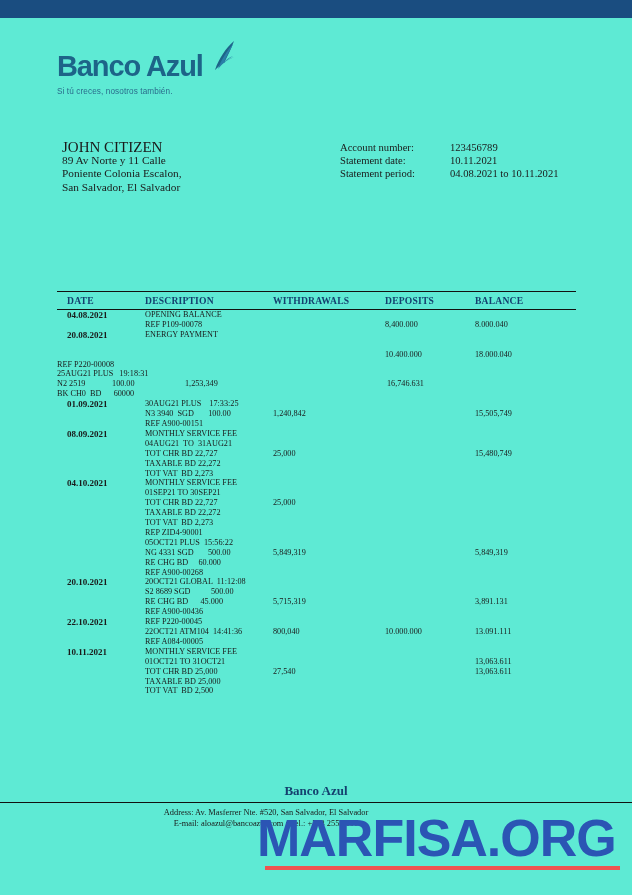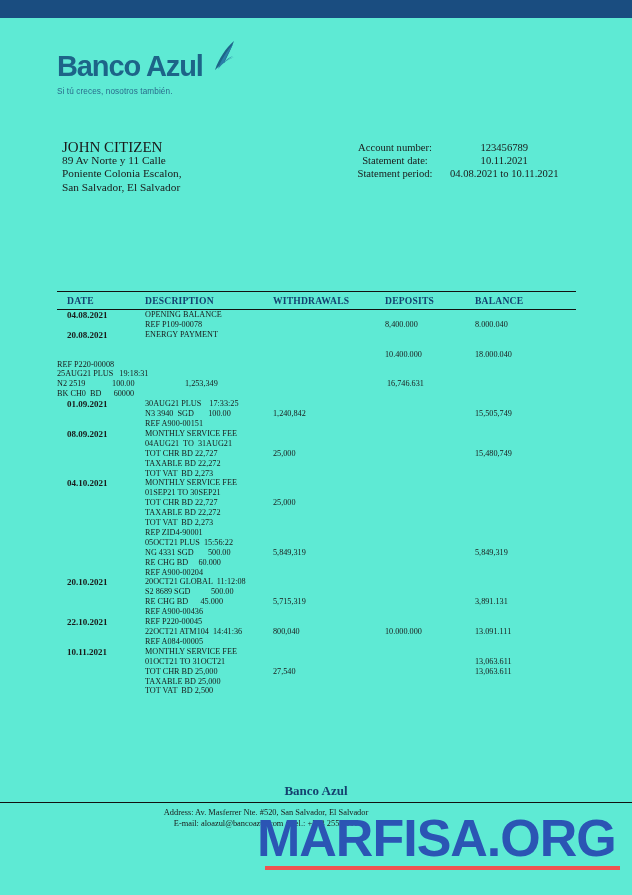--- a/index.html
+++ b/index.html
@@ -68,21 +68,21 @@
     font-size: 15px;
   }
   .meta {
     position: absolute;
     top: 141px;
     left: 340px;
     font-size: 10.6px;
     line-height: 13.2px;
     color: #1a1a1a;
   }
-  .meta table { border-collapse: collapse; text-align: center; }
+  .meta table { border-collapse: collapse; }
   .meta td { padding: 0; vertical-align: top; }
   .meta td.label { width: 110px; white-space: nowrap; }
 
   
   .summary-title {
     position: absolute;
     top: 262px;
     left: 60px;
     color: #14406e;
     font-weight: bold;
@@ -297,21 +297,21 @@
           <div class="c-desc lines">
             <div class="ln">MONTHLY SERVICE FEE</div>
             <div class="ln">01SEP21 TO 30SEP21</div>
             <div class="ln">TOT CHR BD 22,727</div>
             <div class="ln">TAXABLE BD 22,272</div>
             <div class="ln">TOT VAT  BD 2,273</div>
             <div class="ln">REP ZID4-90001</div>
             <div class="ln">05OCT21 PLUS  15:56:22</div>
             <div class="ln">NG 4331 SGD       500.00</div>
             <div class="ln">RE CHG BD     60.000</div>
-            <div class="ln">REF A900-00204</div>
+            <div class="ln">REF A900-00268</div>
           </div>
           <div class="c-wdr num"><div class="ln">&nbsp;</div><div class="ln">&nbsp;</div><div class="ln">25,000</div><div class="ln">&nbsp;</div><div class="ln">&nbsp;</div><div class="ln">&nbsp;</div><div class="ln">&nbsp;</div><div class="ln">5,849,319</div><div class="ln">&nbsp;</div><div class="ln">&nbsp;</div></div>
           <div class="c-dep num"><div class="ln">&nbsp;</div><div class="ln">&nbsp;</div><div class="ln">&nbsp;</div><div class="ln">&nbsp;</div><div class="ln">&nbsp;</div><div class="ln">&nbsp;</div><div class="ln">&nbsp;</div><div class="ln">&nbsp;</div><div class="ln">&nbsp;</div><div class="ln">&nbsp;</div></div>
           <div class="c-bal num"><div class="ln">&nbsp;</div><div class="ln">&nbsp;</div><div class="ln">&nbsp;</div><div class="ln">&nbsp;</div><div class="ln">&nbsp;</div><div class="ln">&nbsp;</div><div class="ln">&nbsp;</div><div class="ln">5,849,319</div><div class="ln">&nbsp;</div><div class="ln">&nbsp;</div></div>
         </div>
         <div class="txn">
           <div class="c-date">20.10.2021</div>
           <div class="c-desc lines">
             <div class="ln">20OCT21 GLOBAL  11:12:08</div>
             <div class="ln">S2 8689 SGD          500.00</div>

